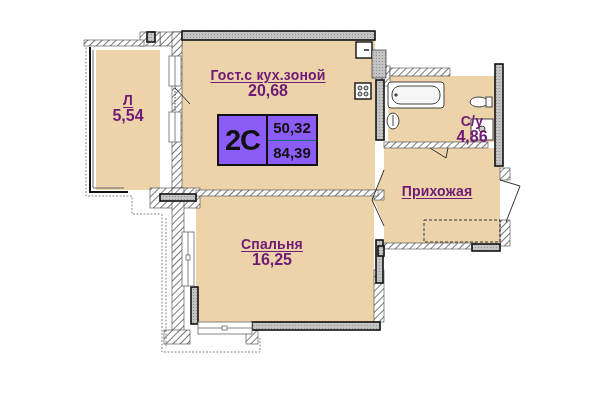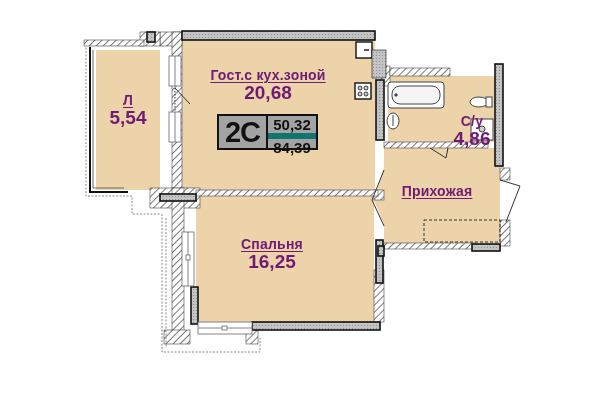--- a/index.html
+++ b/index.html
@@ -1,25 +1,25 @@
 <!DOCTYPE html>
 <html><head>
   <meta charset="utf-8">
   <style>
     html, body { margin: 0; padding: 0; background: #ffffff; }
     body { width: 600px; height: 400px; position: relative; overflow: hidden; font-family: "Liberation Sans", "DejaVu Sans", sans-serif; }
     #plan { position: absolute; left: 0; top: 0; width: 600px; height: 400px; }
     .lbl { position: absolute; text-align: center; color: #701a75; font-weight: bold; line-height: 1.05; white-space: nowrap; transform: translateX(-50%); font-family: "Liberation Sans Narrow", "Liberation Sans", "DejaVu Sans Condensed", sans-serif; }
     .lbl .name { font-size: 14px; text-decoration: underline; text-underline-offset: 2px; letter-spacing: 0.2px; }
-    .lbl .area { font-size: 19px; }
-    .badge { position: absolute; left: 217px; top: 114px; width: 101px; height: 36px; background: #a3a3a3; border: 2px solid #111; box-sizing: border-box; display: flex; }
+    .lbl .area { font-size: 16px; }
+    .badge { position: absolute; left: 217px; top: 114px; width: 101px; height: 52px; background: #8b5cf6; border: 2px solid #111; box-sizing: border-box; display: flex; }
     .badge .type { width: 47px; border-right: 2px solid #111; display: flex; align-items: center; justify-content: center; font-size: 29px; font-weight: bold; color: #111; font-family: "Liberation Sans", sans-serif; letter-spacing: -1px; }
     .badge .nums { flex: 1; display: flex; flex-direction: column; }
     .badge .nums div { flex: 1; display: flex; align-items: center; justify-content: center; font-size: 15px; font-weight: bold; color: #111; font-family: "Liberation Sans", sans-serif; }
-    .badge .nums div:first-child { border-bottom: 6px solid #0f766e; }
+    .badge .nums div:first-child { border-bottom: 1px solid #0f766e; }
   </style>
 </head>
 <body>
 
 <svg id="plan" viewBox="0 0 600 400" xmlns="http://www.w3.org/2000/svg">
   <defs>
     <pattern id="hatch" width="5" height="5" patternUnits="userSpaceOnUse" patternTransform="rotate(45)">
       <rect width="5" height="5" fill="#ffffff"></rect>
       <line x1="0" y1="0" x2="0" y2="5" stroke="#555" stroke-width="1.6"></line>
     </pattern>

